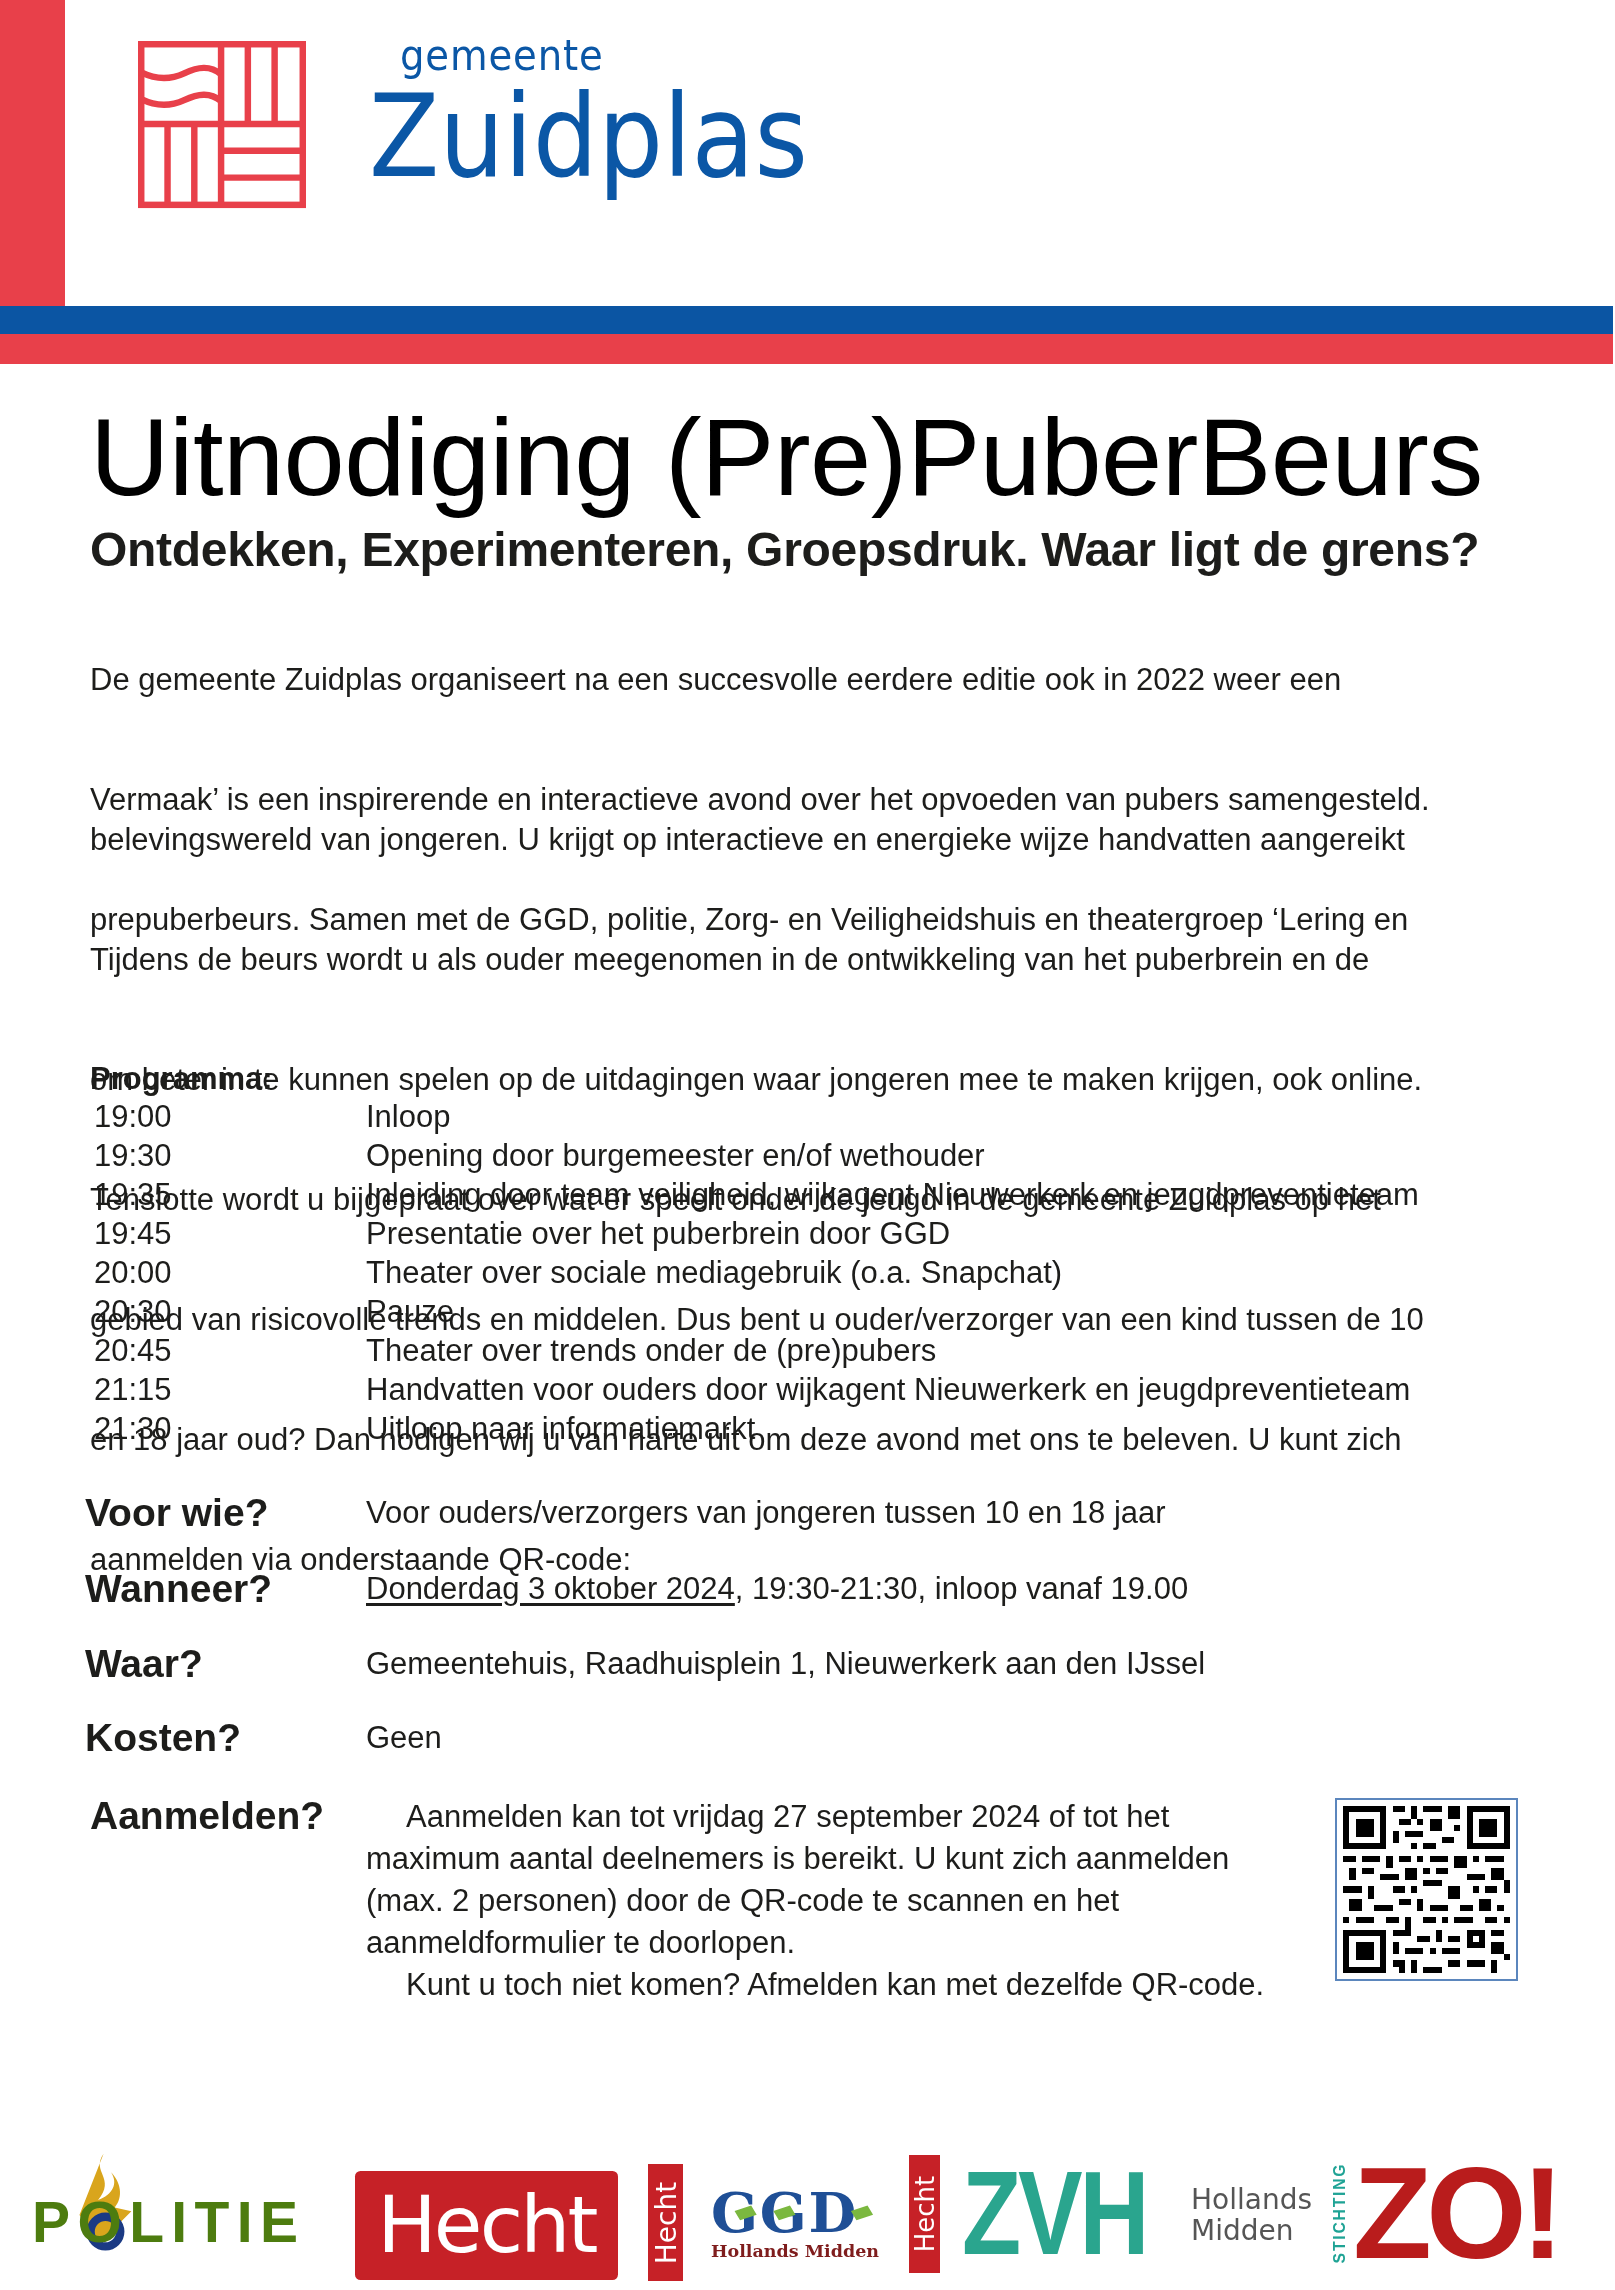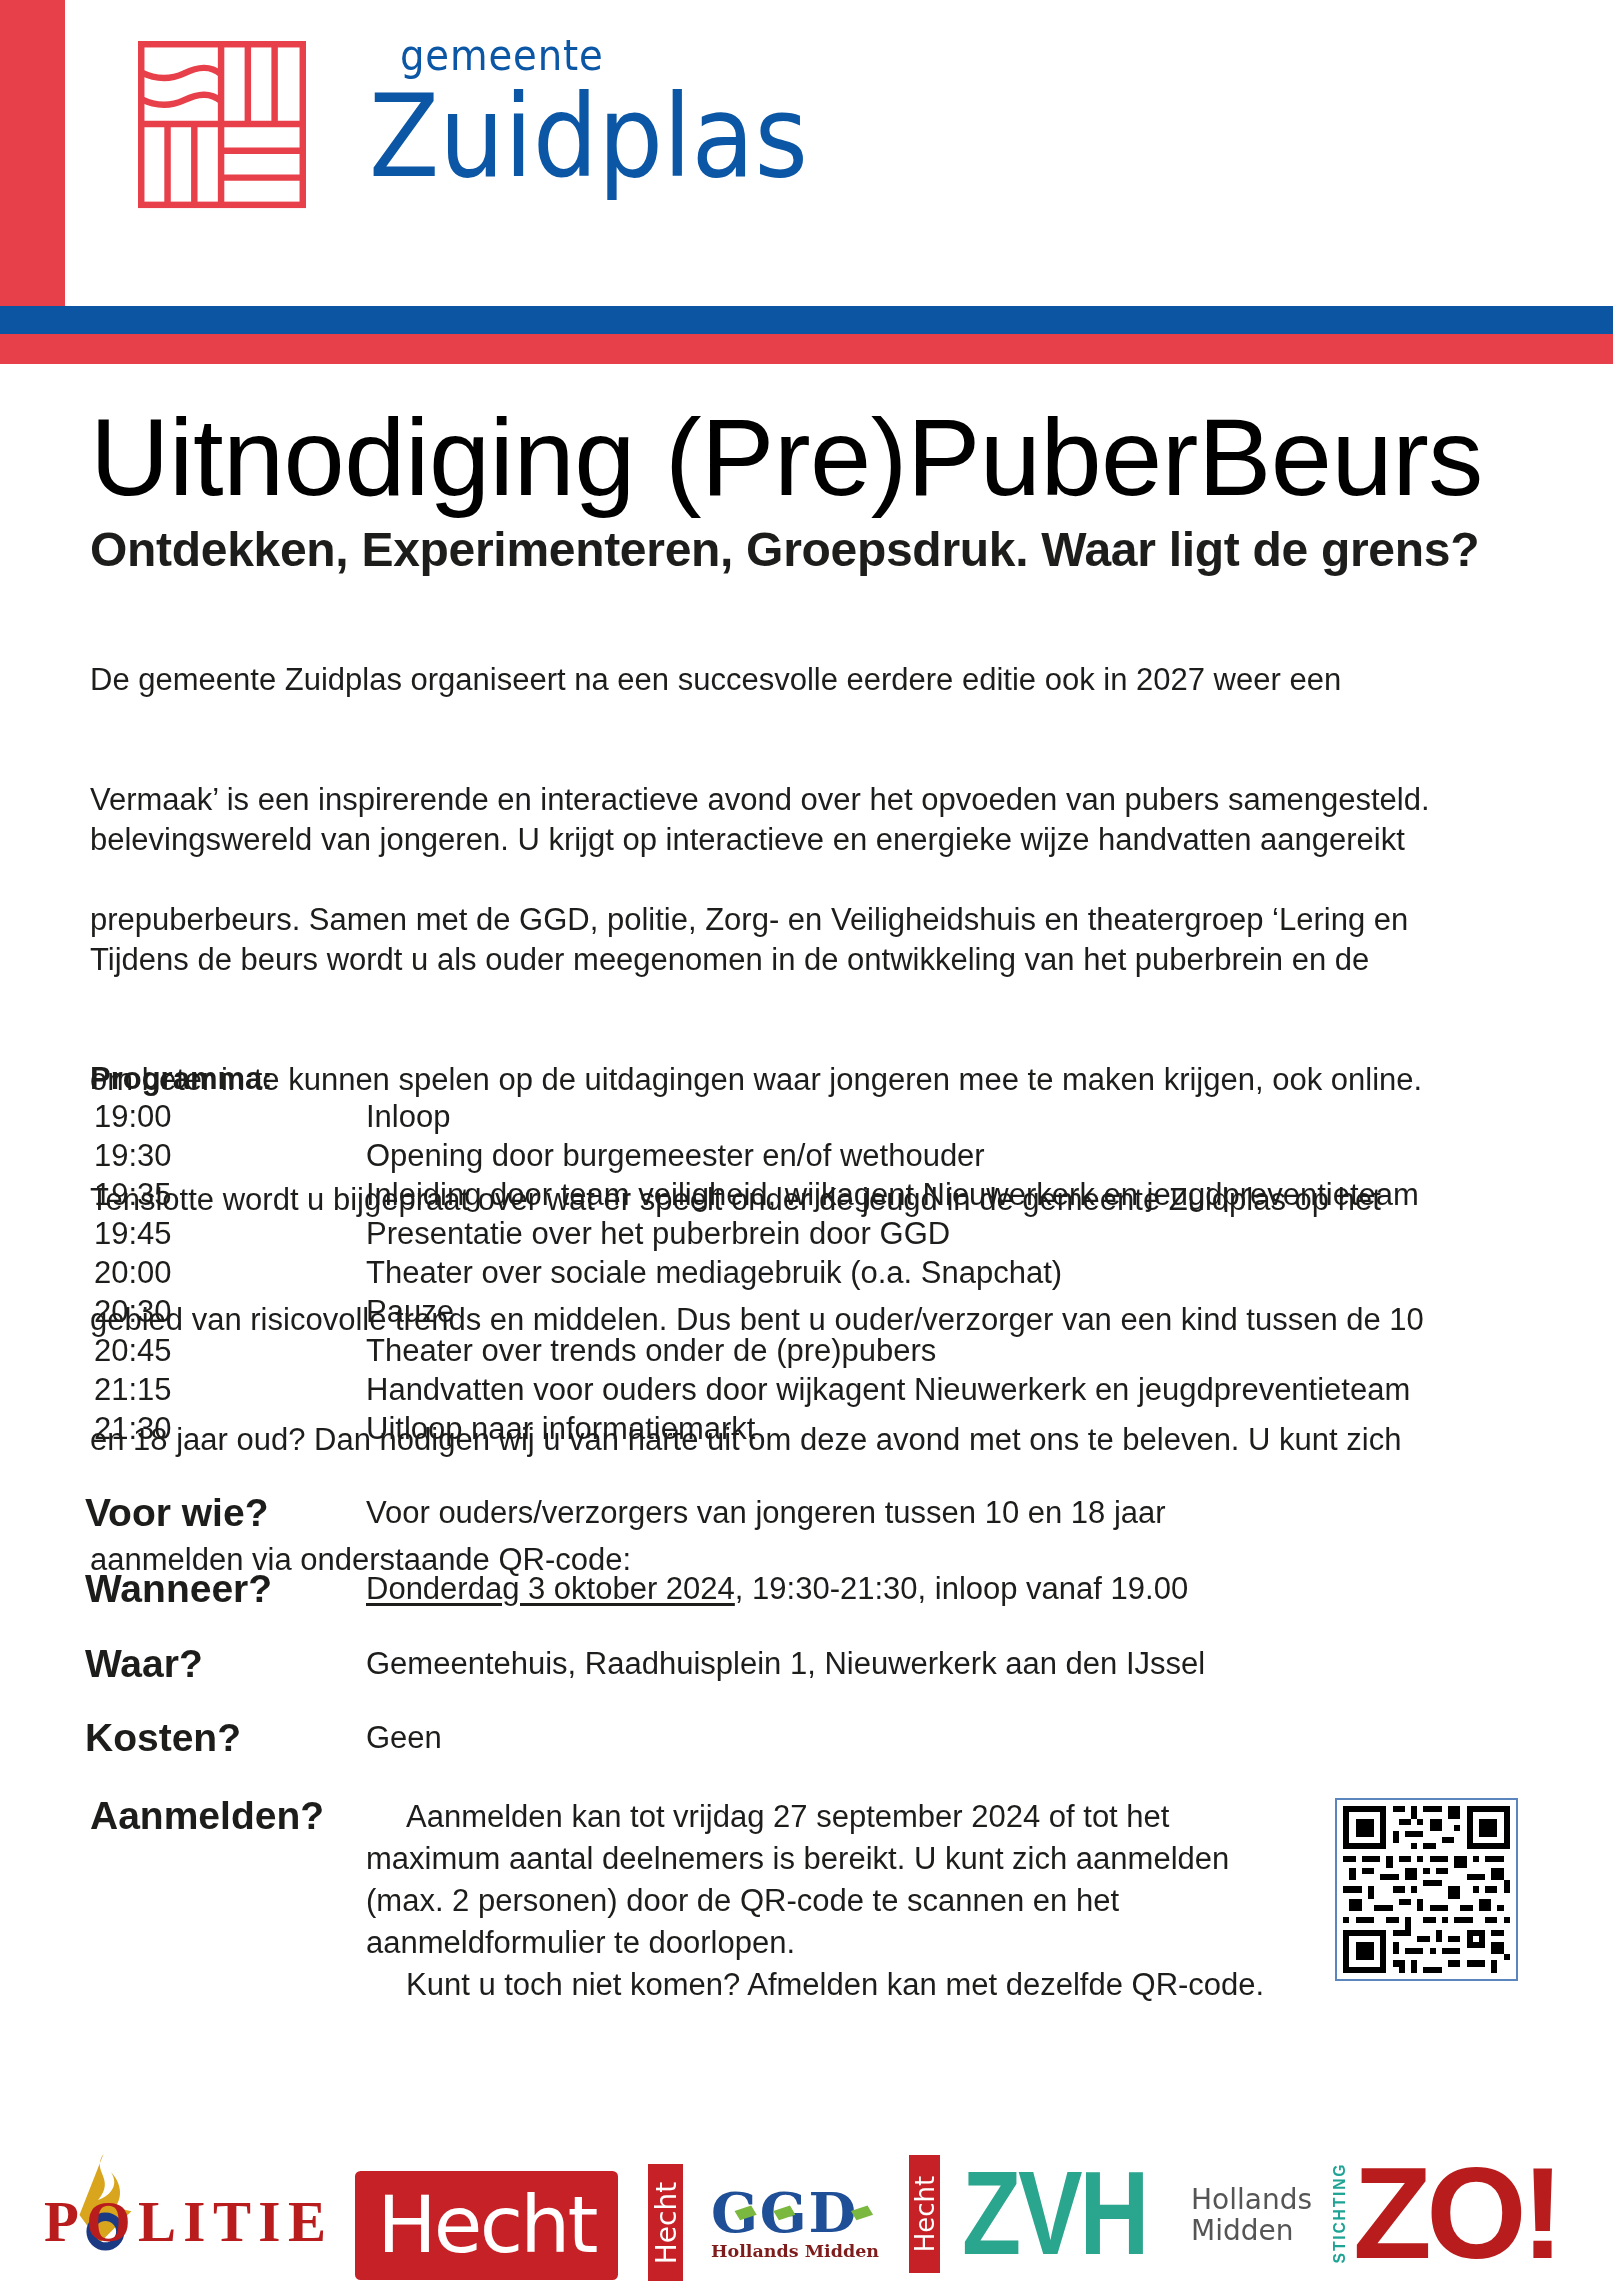--- a/index.html
+++ b/index.html
@@ -21,21 +21,21 @@
   .prog-row { height:39px; font-size:31px; line-height:39px; position:relative; white-space:nowrap; }
   .prog-time { position:absolute; left:4px; }
   .prog-desc { position:absolute; left:276px; }
   .info-label { position:absolute; left:85px; font-size:39px; line-height:39px; font-weight:bold; white-space:nowrap; }
   .info-value { position:absolute; left:366px; font-size:31px; line-height:39px; white-space:nowrap; }
   .u { text-decoration:underline; text-underline-offset:3.7px; }
   #aanmelden-label { left:90px; }
   #aanmelden-text { position:absolute; left:366px; top:1796px; width:932px; font-size:31px; line-height:42px; }
   #aanmelden-text b { font-weight:normal;margin-left:40px; }
   #qr { left:1335px; top:1798px; width:179px; height:179px; border:2.8px solid #5b86bd; background:#fff; }
-  #politie-text { left:44px; top:2189px; font-size:57px; font-weight:bold; color:#b91c1c; letter-spacing:7.4px; font-family:Liberation Serif, serif; }
+  #politie-text { left:32px; top:2189px; font-size:57px; font-weight:bold; color:#4d7c0f; letter-spacing:7.4px; font-family:Liberation Sans, sans-serif; }
   #hecht1 { left:355px; top:2171px; width:263px; height:109px; background:#c62127; border-radius:5.5px; color:#fff; font-size:79px; line-height:109px; text-align:center; font-family:"DejaVu Sans", sans-serif; letter-spacing:-2.8px; }
   #hecht2 { left:648px; top:2164px; width:35px; height:117px; background:#c62127; }
   #hecht2 span { position:absolute; left:50%; top:50%; transform:translate(-50%,-50%) rotate(-90deg); color:#fff; font-size:28px; white-space:nowrap; font-family:"DejaVu Sans", sans-serif; }
   #ggd { left:711px; top:2180px; font-size:55px; font-weight:bold; color:#1f4f96; font-family:"DejaVu Serif", serif; letter-spacing:1.8px; }
   #ggd-sub { left:711px; top:2241px; font-size:17.5px; font-weight:bold; color:#7f1d1d; font-family:"DejaVu Serif", serif; }
   #hecht3 { left:909px; top:2155px; width:31px; height:118px; background:#c62127; }
   #hecht3 span { position:absolute; left:50%; top:50%; transform:translate(-50%,-50%) rotate(-90deg); color:#fff; font-size:26px; white-space:nowrap; font-family:"DejaVu Sans", sans-serif; }
   #zvh { left:962px; top:2149px; font-size:118px; line-height:129px; font-weight:bold; color:#2aa58e; font-family:"Liberation Sans", sans-serif; letter-spacing:-3.7px; transform:scaleX(0.82); transform-origin:left; }
   #zvh-sub { left:1191px; top:2184px; font-size:28px; line-height:31px; color:#555; font-family:"DejaVu Sans", sans-serif; }
   #stichting { left:1329px; top:2155px; width:22px; height:116px; }
@@ -66,21 +66,21 @@
 <div class="abs" id="gemeente">gemeente</div>
 <div class="abs" id="zuidplas">Zuidplas</div>
 
 <div class="abs" id="band-blue"></div>
 <div class="abs" id="band-red"></div>
 
 <div class="abs" id="title">Uitnodiging (Pre)PuberBeurs</div>
 <div class="abs" id="subtitle">Ontdekken, Experimenteren, Groepsdruk. Waar ligt de grens?</div>
 
 <div class="abs body" id="intro">
-  <div>De gemeente Zuidplas organiseert na een succesvolle eerdere editie ook in 2027 weer een</div>
+  <div>De gemeente Zuidplas organiseert na een succesvolle eerdere editie ook in 2022 weer een</div>
   <div>Vermaak’ is een inspirerende en interactieve avond over het opvoeden van pubers samengesteld.</div>
   <div>prepuberbeurs. Samen met de GGD, politie, Zorg- en Veiligheidshuis en theatergroep ‘Lering en</div>
 </div>
 
 <div class="abs body" id="para2">
   <div>belevingswereld van jongeren. U krijgt op interactieve en energieke wijze handvatten aangereikt</div>
   <div>Tijdens de beurs wordt u als ouder meegenomen in de ontwikkeling van het puberbrein en de</div>
   <div>om beter in te kunnen spelen op de uitdagingen waar jongeren mee te maken krijgen, ook online.</div>
   <div>Tenslotte wordt u bijgepraat over wat er speelt onder de jeugd in de gemeente Zuidplas op het</div>
   <div>gebied van risicovolle trends en middelen. Dus bent u ouder/verzorger van een kind tussen de 10</div>

